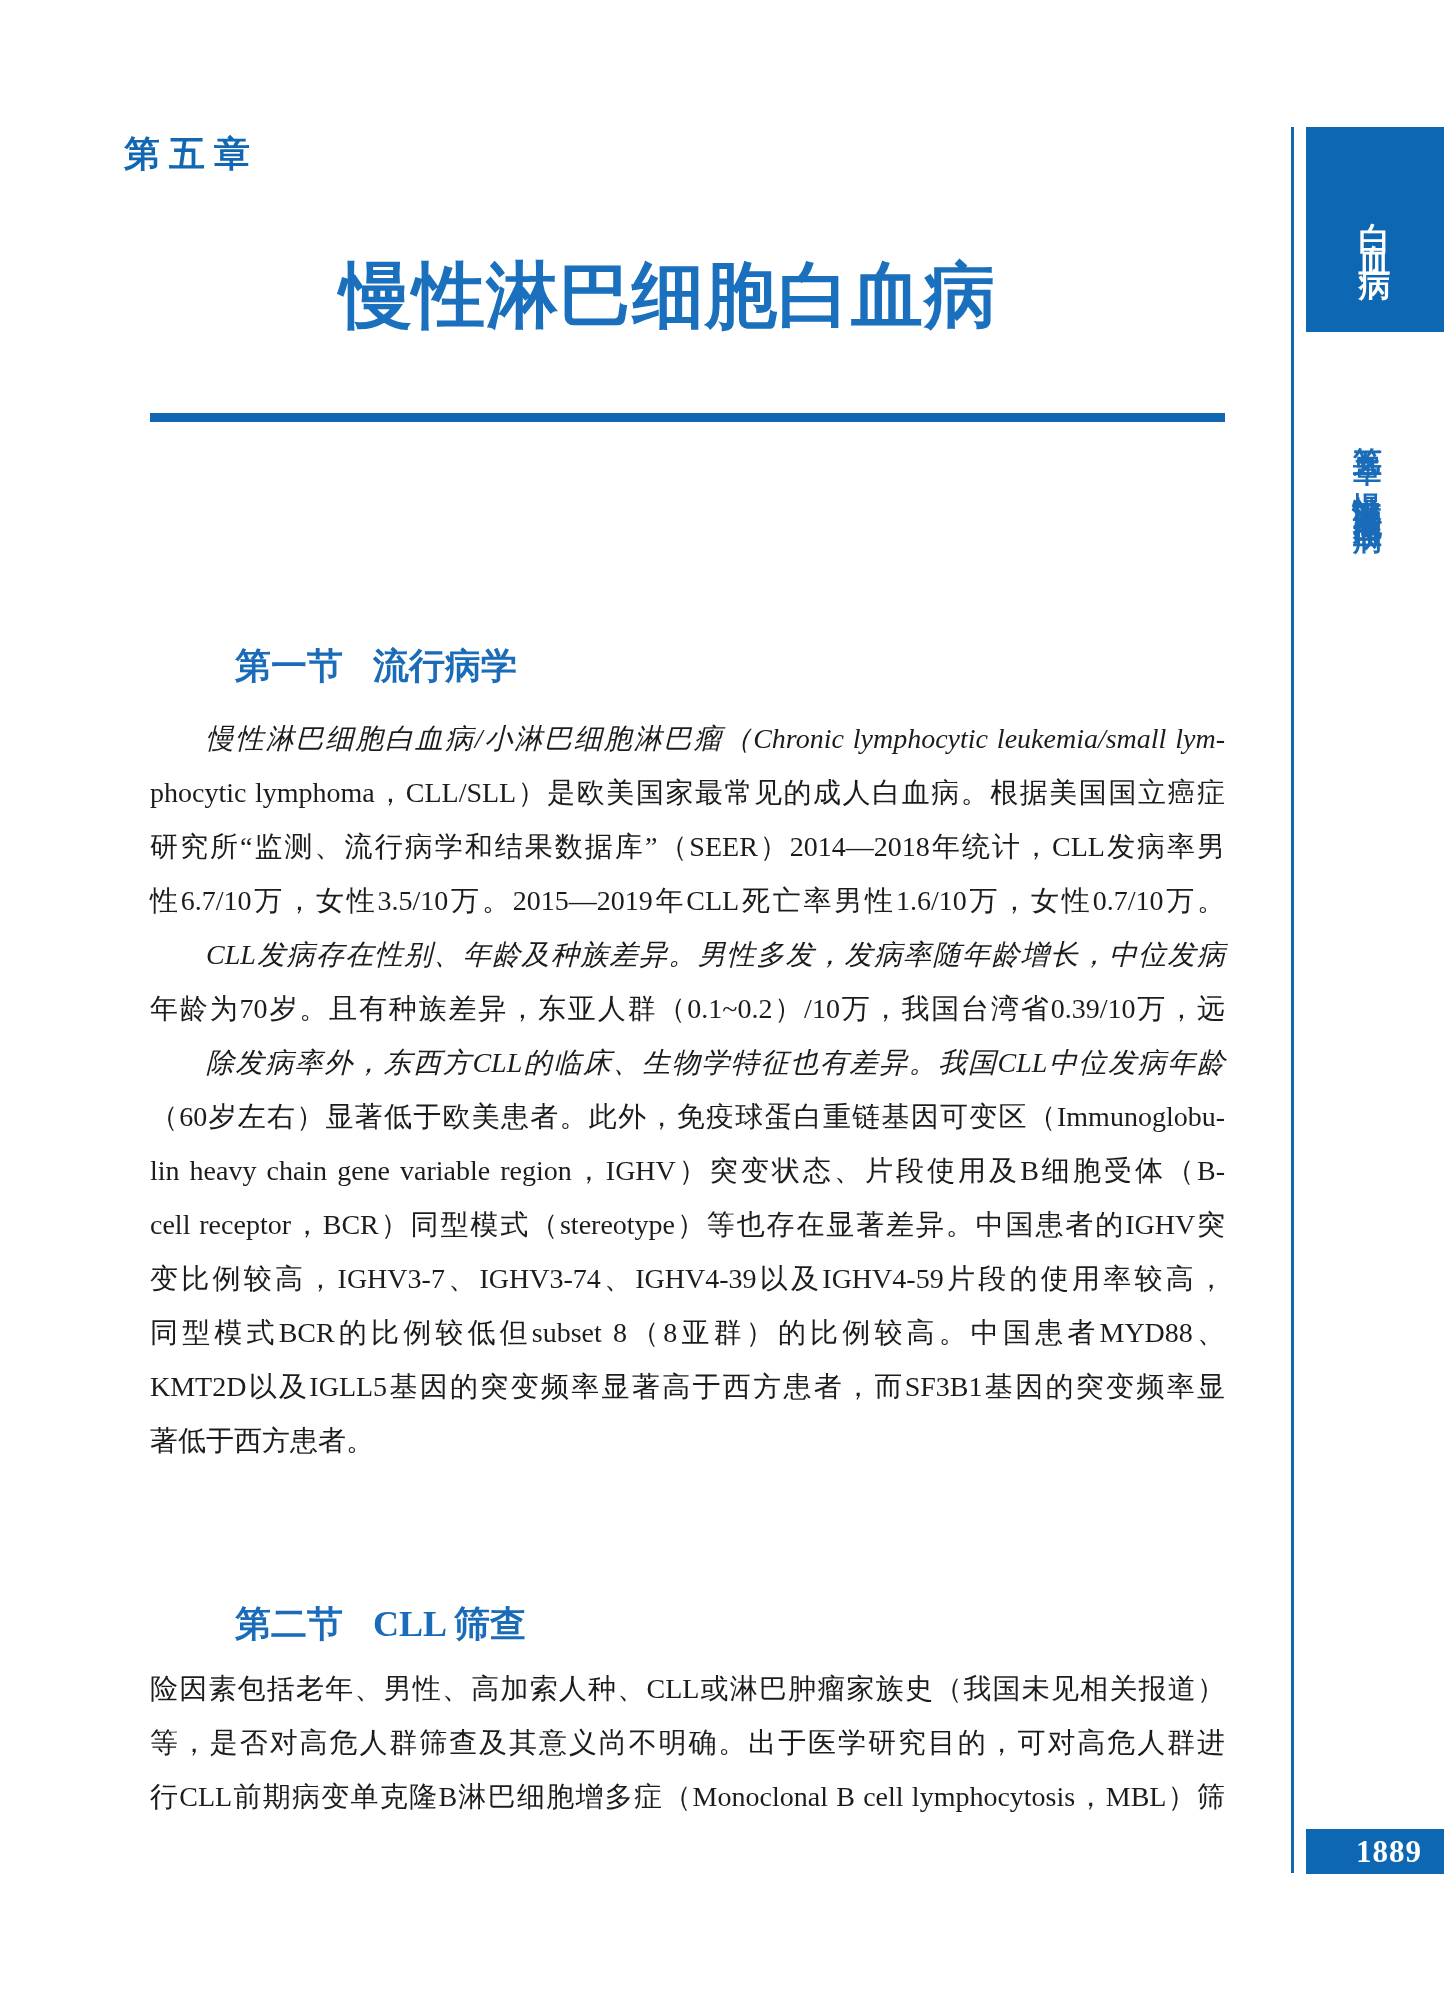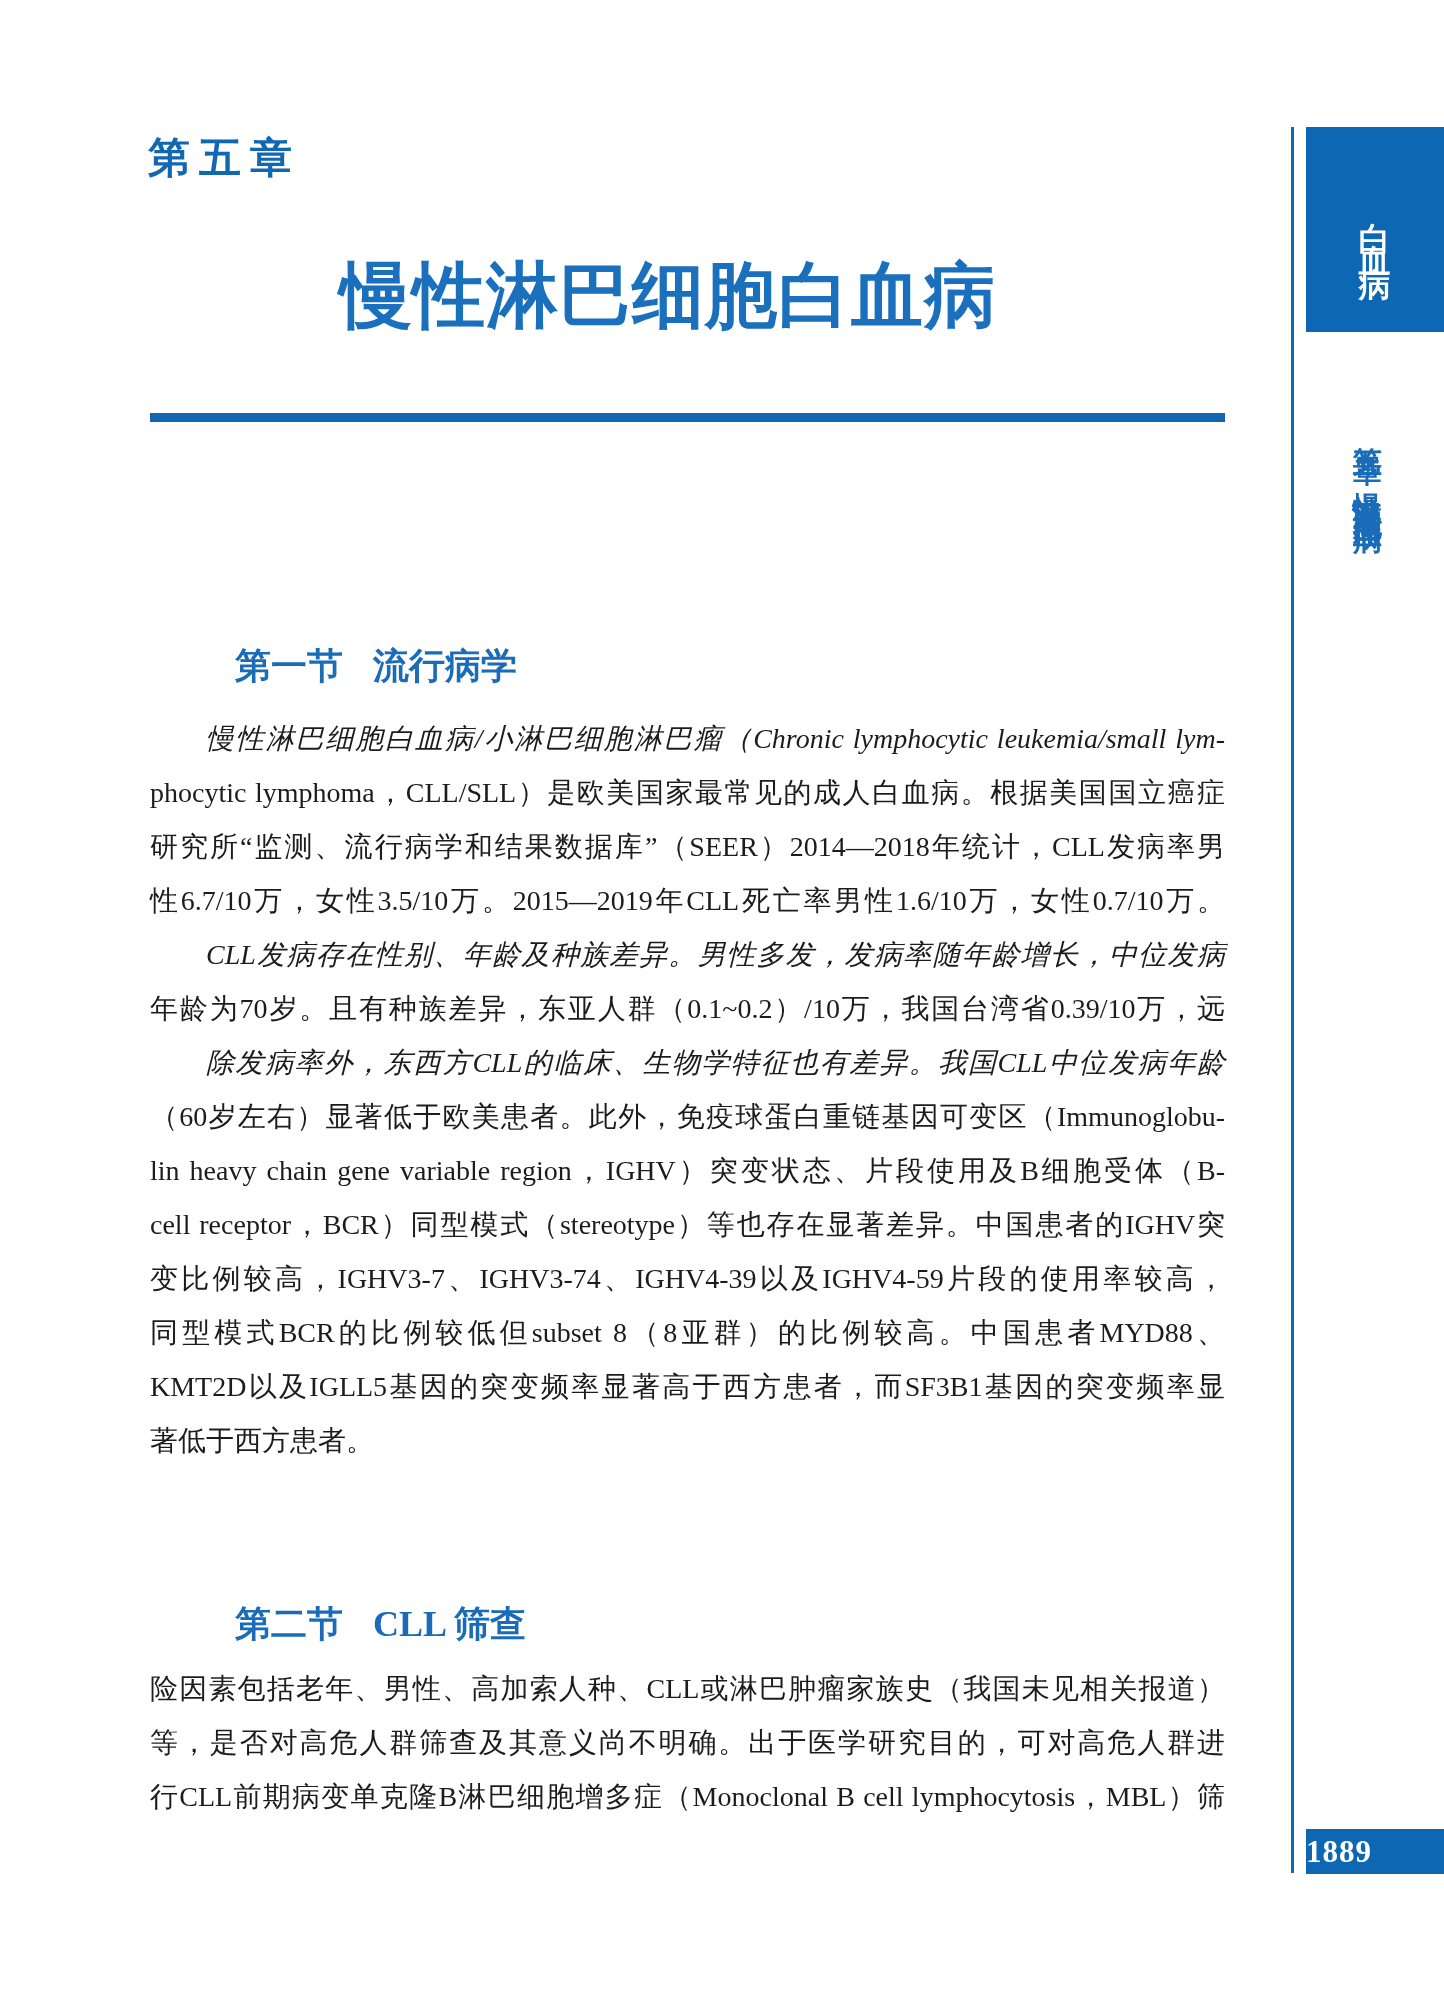--- a/index.html
+++ b/index.html
@@ -5,23 +5,23 @@
   html,body{margin:0;padding:0;}
   body{
     width:1444px;height:2010px;position:relative;background:#ffffff;
     font-family:"Liberation Serif","DejaVu Serif",serif;
     color:#212121;overflow:hidden;
   }
   .page{position:absolute;inset:0;background:#ffffff;}
 
   
   .chapter-label{
-    position:absolute;left:148px;top:130px;
+    position:absolute;left:124px;top:130px;
     font-family:"Liberation Sans","DejaVu Sans",sans-serif;
-    font-weight:900;font-size:42px;letter-spacing:9px;color:#1267b2;
+    font-weight:900;font-size:36px;letter-spacing:9px;color:#1267b2;
   }
   .chapter-title{
     position:absolute;left:340px;top:248px;
     font-family:"Liberation Sans","DejaVu Sans",sans-serif;
     font-weight:900;font-size:72px;letter-spacing:1px;color:#1a70bd;
     white-space:nowrap;
   }
   .title-rule{
     position:absolute;left:150px;top:413px;width:1075px;height:9px;
     background:#1267b2;
@@ -65,21 +65,21 @@
     font-family:"Liberation Sans","DejaVu Sans",sans-serif;
     font-weight:bold;font-size:32px;letter-spacing:22px;color:#ffffff;
   }
   .side-chapter{
     position:absolute;left:1348px;top:424px;
     writing-mode:vertical-rl;text-orientation:upright;
     font-size:29px;letter-spacing:4px;color:#1b6cb8;font-weight:bold;
   }
   .page-badge{
     position:absolute;left:1306px;top:1829px;width:138px;height:45px;
-    background:#0e67b2;display:flex;align-items:center;justify-content:flex-start;
+    background:#0e67b2;display:flex;align-items:center;justify-content:flex-end;
     padding-right:22px;box-sizing:border-box;
   }
   .page-badge .num{
     font-family:"Liberation Serif","DejaVu Serif",serif;
     font-weight:bold;font-size:31px;color:#ffffff;letter-spacing:1px;
   }
 </style>
 </head>
 <body>
 

